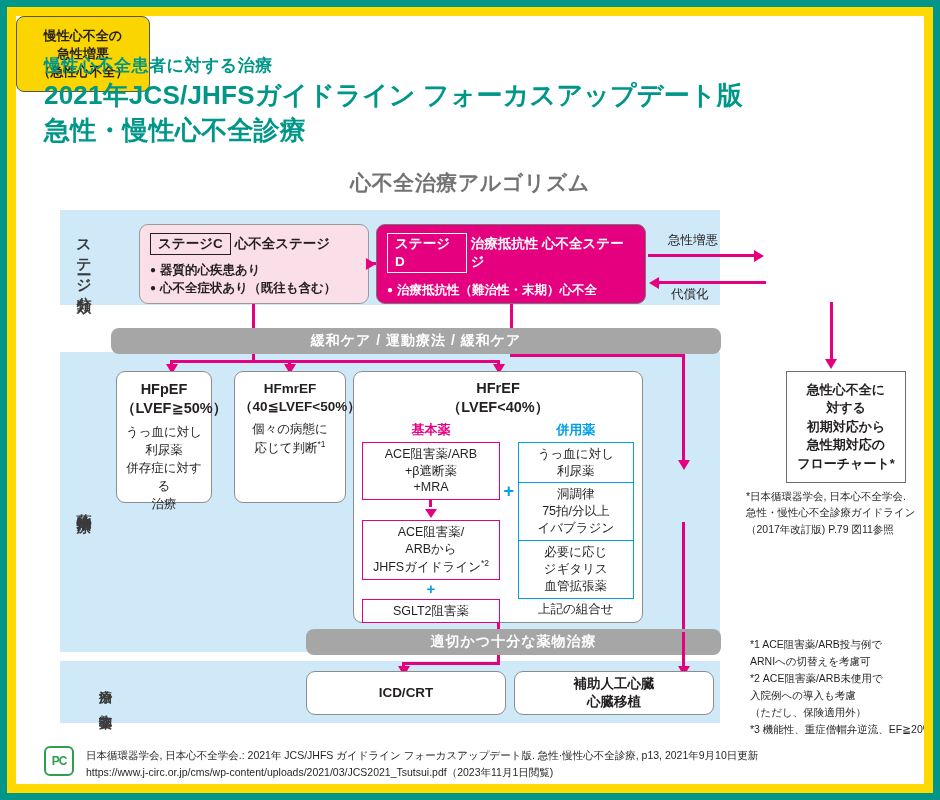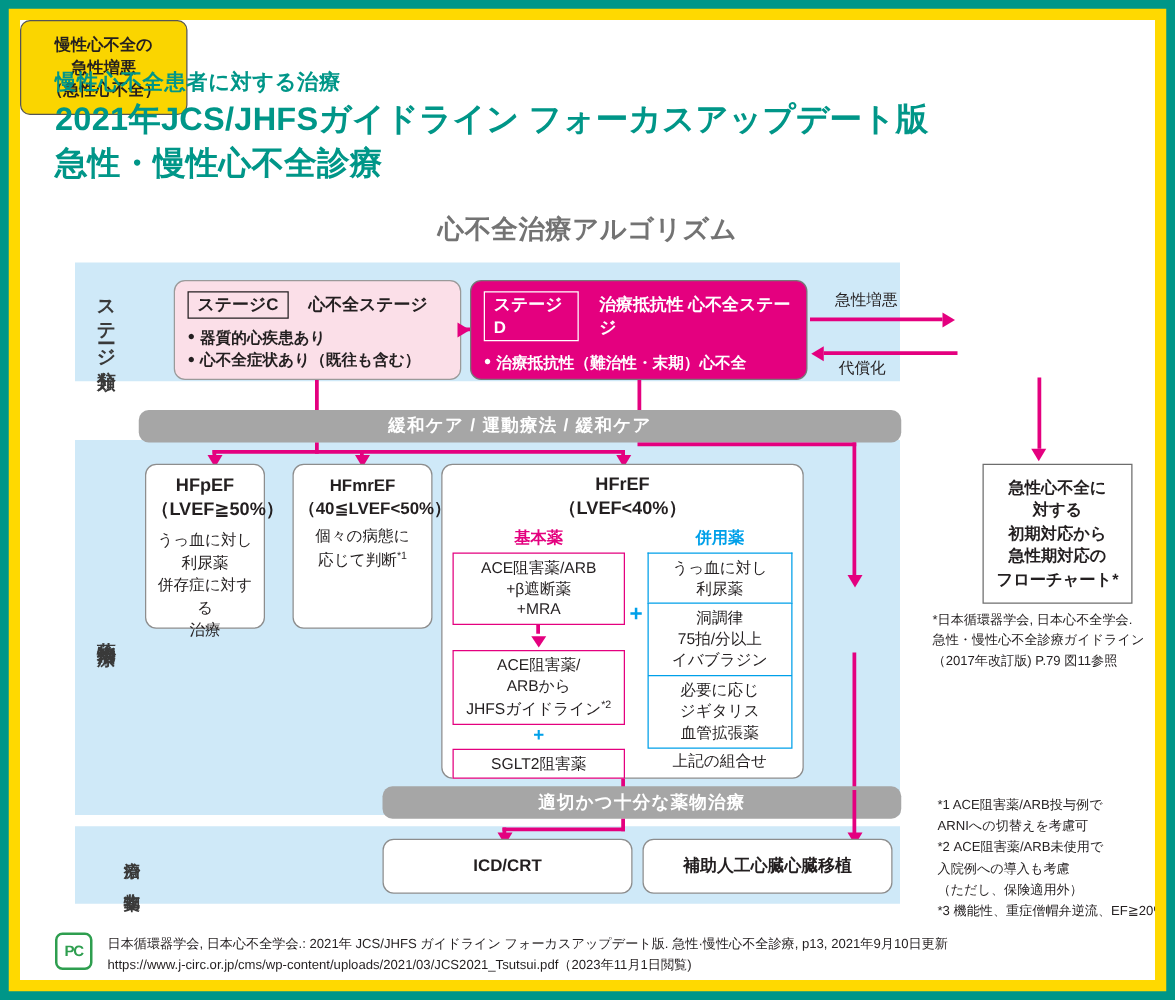--- a/index.html
+++ b/index.html
@@ -76,21 +76,21 @@
   #box-stageC{
     left:123px;top:208px;width:230px;height:80px;
     background:#fbdfe8;border:1.5px solid #9a9a9a;border-radius:9px;
     padding:8px 10px;
   }
   #box-stageD{
     left:360px;top:208px;width:270px;height:80px;
     background:#e4007f;border:1.5px solid #777;border-radius:9px;
     padding:8px 10px;color:#fff;
   }
-  .stage-title-row{display:flex;align-items:center;gap:16px;margin-bottom:6px;}
+  .stage-title-row{display:flex;align-items:center;gap:4px;margin-bottom:6px;}
   .stage-chip{
     display:inline-block;
     border:1.5px solid #231f20;
     padding:1px 7px;
     font-size:13.5px;font-weight:bold;color:#231f20;
     background:transparent;line-height:1.35;
   }
   #box-stageD .stage-chip{border-color:#fff;color:#fff;}
   .stage-title{font-size:13.5px;font-weight:bold;color:#231f20;}
   #box-stageD .stage-title{color:#fff;}
@@ -367,21 +367,21 @@
   <div class="ln hln" style="left:386px;top:646px;width:98px;"></div>
   <div class="ln vln" style="left:386px;top:646px;height:8px;"></div>
   <div class="arrowhead ah-down" style="left:382px;top:650px;"></div>
 
   <div class="ln vln" style="left:666px;top:616px;height:38px;"></div>
   <div class="arrowhead ah-down" style="left:662px;top:650px;"></div>
 
   <div class="wbox" id="box-icd" style="display:flex;flex-direction:column;align-items:center;justify-content:center;">
     <div class="bb-t1">ICD/CRT</div>
   </div>
-  <div class="wbox" id="box-vad" style="display:flex;flex-direction:row;align-items:center;justify-content:center;">
+  <div class="wbox" id="box-vad" style="display:flex;flex-direction:column;align-items:center;justify-content:center;">
     <div class="bb-t1">補助人工心臓</div>
     <div class="bb-t1">心臓移植</div>
   </div>
 
   <div id="box-flow">急性心不全に
 対する
 初期対応から
 急性期対応の
 フローチャート*</div>
   <div id="ref-note">*日本循環器学会, 日本心不全学会.

